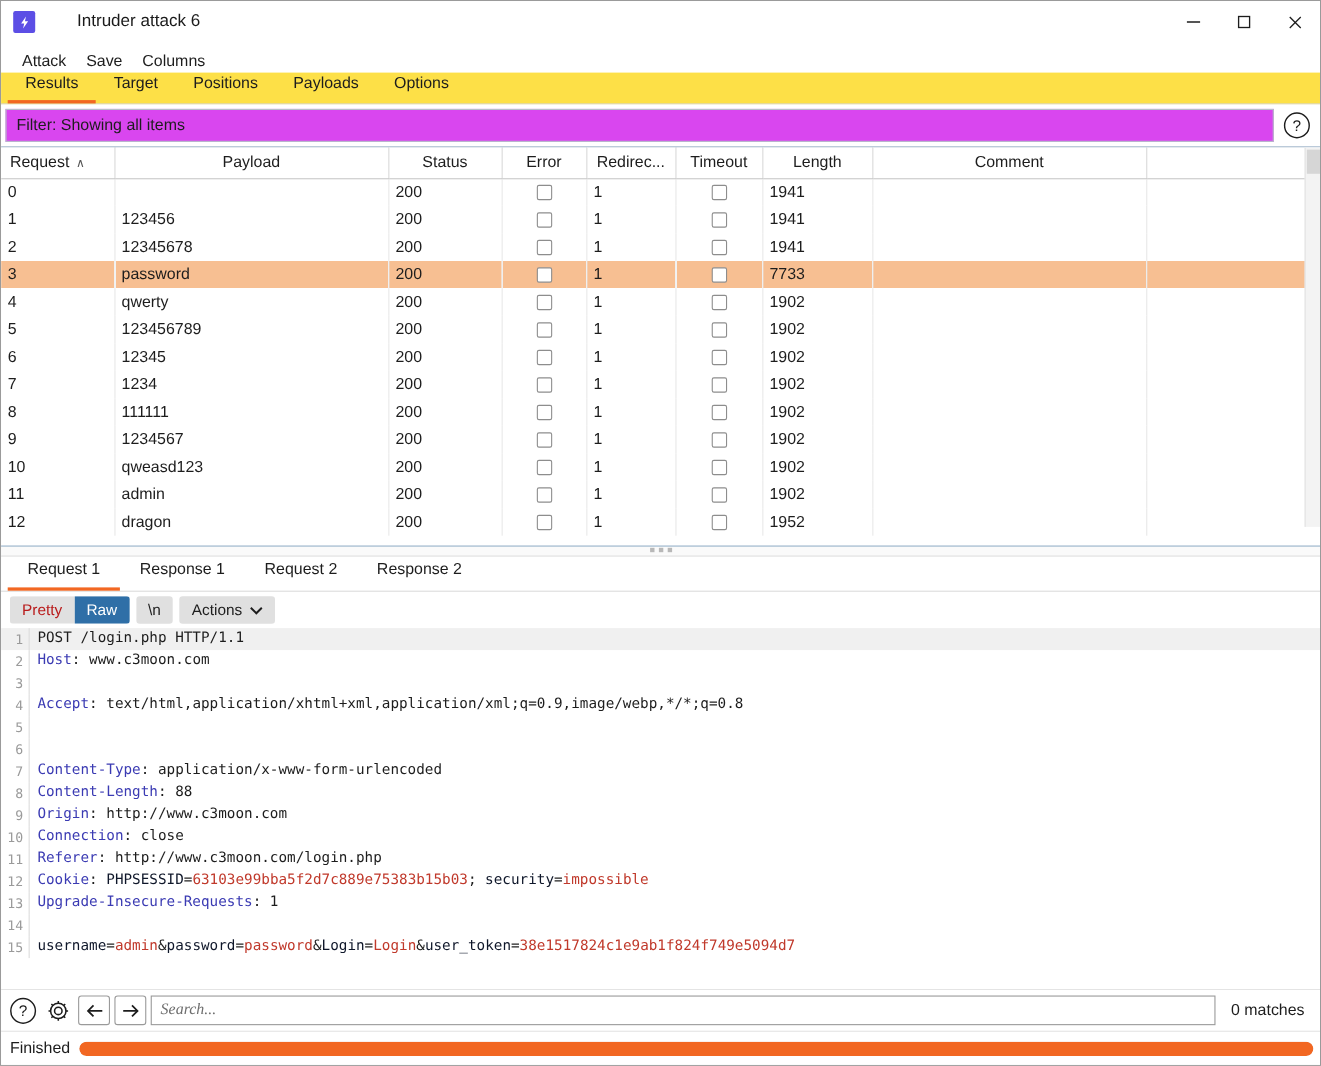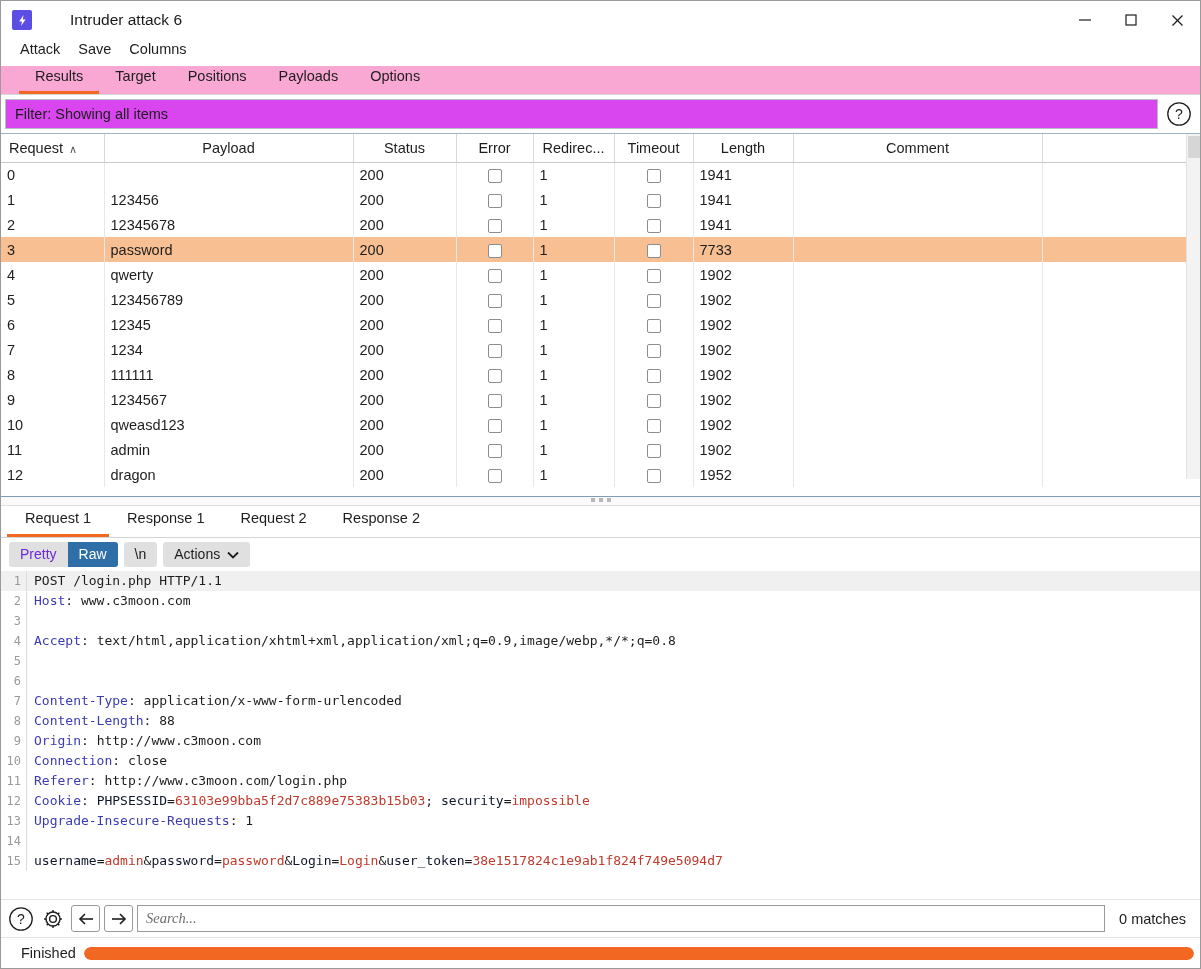--- a/index.html
+++ b/index.html
@@ -44,37 +44,37 @@
   .wbtn {
     width: 46px; height: 37px;
     display: flex; align-items: center; justify-content: center;
     cursor: default;
   }
   .wbtn svg { display:block; }
 
   
   .menubar {
     height: 27px; flex: 0 0 27px;
-    display: flex; align-items: flex-start;
+    display: flex; align-items: flex-end;
     padding-left: 10px;
     background: #ffffff;
   }
   .menu-item {
     font-size: 14.5px; color: #1d1d1d;
     padding: 2px 9px;
     cursor: default;
   }
 
   
   .tabbar {
     height: 29px; flex: 0 0 29px;
     display: flex; align-items: center;
-    background: #f9a8d4;
+    background: #fde047;
     border-bottom: 1px solid #d6d6d6;
-    padding-left: 18px;
+    padding-left: 6px;
   }
   .tab {
     font-size: 14.5px; color: #1d1d1d;
     padding: 0 16px 5px 16px;
     line-height: 20px;
     border-bottom: 3px solid transparent;
     cursor: default; white-space: nowrap;
   }
   .tab.active { border-bottom-color: #f26722; }
 
@@ -207,21 +207,21 @@
     padding: 3px 8px;
     background: #ffffff;
   }
   .seg {
     display: flex; border-radius: 3px; overflow: hidden;
   }
   .seg .segbtn {
     font-size: 14px;
     padding: 4px 11px;
     background: #e0e0e0;
-    color: #6d28d9;
+    color: #b91c1c;
     cursor: default;
     line-height: 17px;
   }
   .seg .segbtn.on { background: #2f6fa7; color: #ffffff; }
   .tbtn {
     font-size: 14px;
     padding: 4px 11px;
     background: #e0e0e0;
     color: #1d1d1d;
     border-radius: 3px;
@@ -304,21 +304,21 @@
     color: #1d1d1d;
     padding: 0 8px 0 10px;
     white-space: nowrap;
   }
 
   
   .statusbar {
     flex: 0 0 31px;
     display: flex; align-items: center;
     gap: 8px;
-    padding: 0 6px 0 20px;
+    padding: 0 6px 0 8px;
     background: #ffffff;
     border-top: 1px solid #e4e4e4;
   }
   .status-text {
     font-size: 14.5px; color: #1d1d1d;
     white-space: nowrap;
   }
   .progress-outer {
     flex: 1 1 auto;
     height: 13px;

